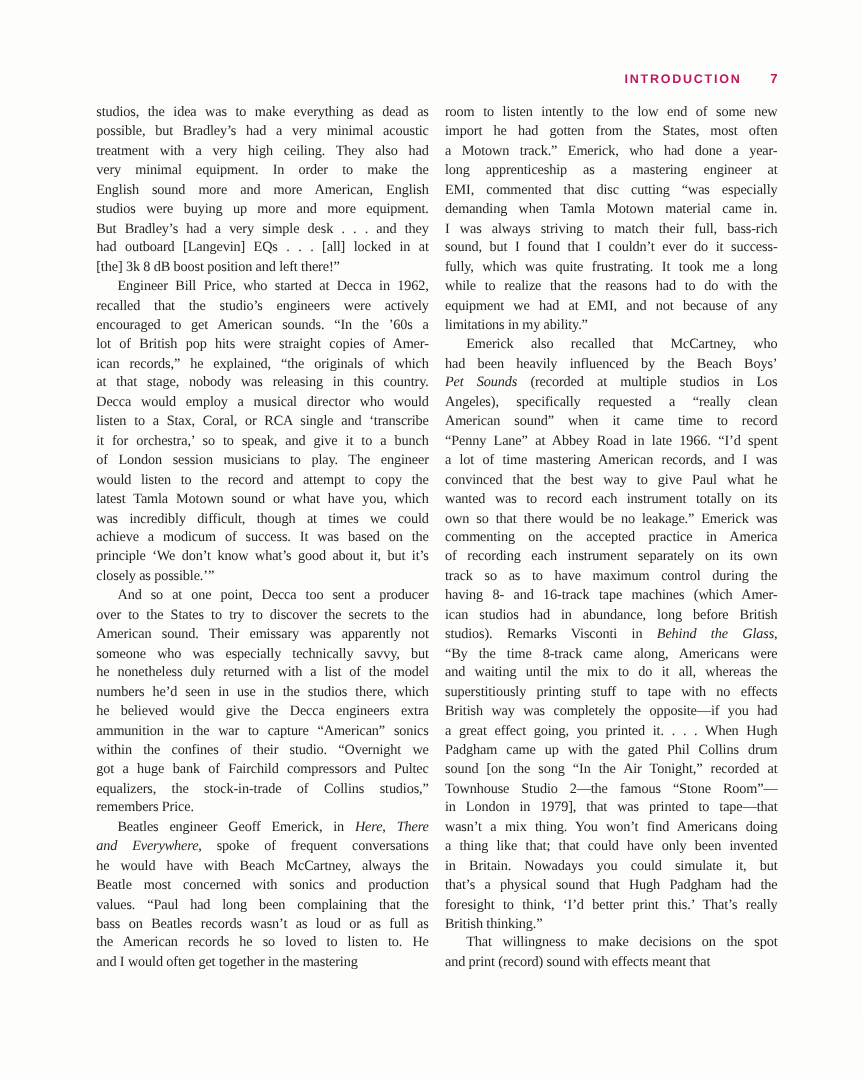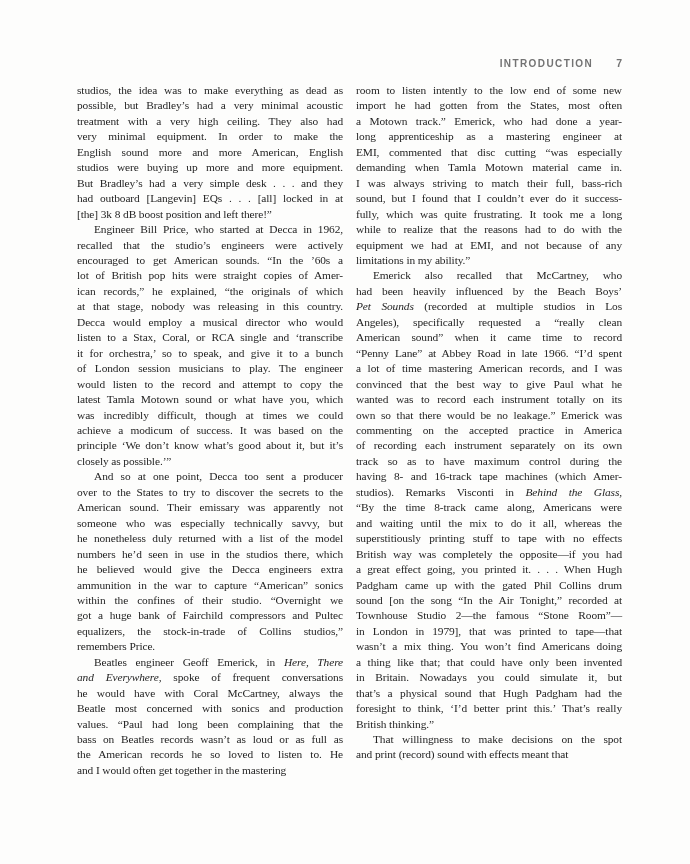--- a/index.html
+++ b/index.html
@@ -17,21 +17,21 @@
     color: #242424;
   }
   .running-head {
     position: absolute;
     top: 53px;
     left: 77px;
     width: 545px;
     text-align: right;
     font-family: "Liberation Sans", sans-serif;
     font-weight: 700;
-    color: #737373;
+    color: #be185d;
     white-space: nowrap;
   }
   .running-head .section-title {
     font-size: 10px;
     letter-spacing: 1.4px;
     display: inline-block;
   }
   .running-head .page-number {
     font-size: 10.5px;
     letter-spacing: 0;
@@ -118,21 +118,21 @@
           <div class="line">he believed would give the Decca engineers extra</div>
           <div class="line">ammunition in the war to capture “American” sonics</div>
           <div class="line">within the confines of their studio. “Overnight we</div>
           <div class="line">got a huge bank of Fairchild compressors and Pultec</div>
           <div class="line">equalizers, the stock-in-trade of Collins studios,”</div>
           <div class="line last">remembers Price.</div>
         </div>
         <div class="para">
           <div class="line indent">Beatles engineer Geoff Emerick, in <i>Here, There</i></div>
           <div class="line"><i>and Everywhere</i>, spoke of frequent conversations</div>
-          <div class="line">he would have with Coral McCartney, always the</div>
+          <div class="line">he would have with Beach McCartney, always the</div>
           <div class="line">Beatle most concerned with sonics and production</div>
           <div class="line">values. “Paul had long been complaining that the</div>
           <div class="line">bass on Beatles records wasn’t as loud or as full as</div>
           <div class="line">the American records he so loved to listen to. He</div>
           <div class="line last">and I would often get together in the mastering</div>
         </div>
       </div>
     <div class="column">
         <div class="para">
           <div class="line">room to listen intently to the low end of some new</div>
@@ -156,20 +156,21 @@
           <div class="line">American sound” when it came time to record</div>
           <div class="line">“Penny Lane” at Abbey Road in late 1966. “I’d spent</div>
           <div class="line">a lot of time mastering American records, and I was</div>
           <div class="line">convinced that the best way to give Paul what he</div>
           <div class="line">wanted was to record each instrument totally on its</div>
           <div class="line">own so that there would be no leakage.” Emerick was</div>
           <div class="line">commenting on the accepted practice in America</div>
           <div class="line">of recording each instrument separately on its own</div>
           <div class="line">track so as to have maximum control during the</div>
           <div class="line">having 8- and 16-track tape machines (which Amer-</div>
+          <div class="line">ican studios had in abundance, long before British</div>
           <div class="line">studios). Remarks Visconti in <i>Behind the Glass</i>,</div>
           <div class="line">“By the time 8-track came along, Americans were</div>
           <div class="line">and waiting until the mix to do it all, whereas the</div>
           <div class="line">superstitiously printing stuff to tape with no effects</div>
           <div class="line">British way was completely the opposite—if you had</div>
           <div class="line">a great effect going, you printed it. . . . When Hugh</div>
           <div class="line">Padgham came up with the gated Phil Collins drum</div>
           <div class="line">sound [on the song “In the Air Tonight,” recorded at</div>
           <div class="line">Townhouse Studio 2—the famous “Stone Room”—</div>
           <div class="line">in London in 1979], that was printed to tape—that</div>

